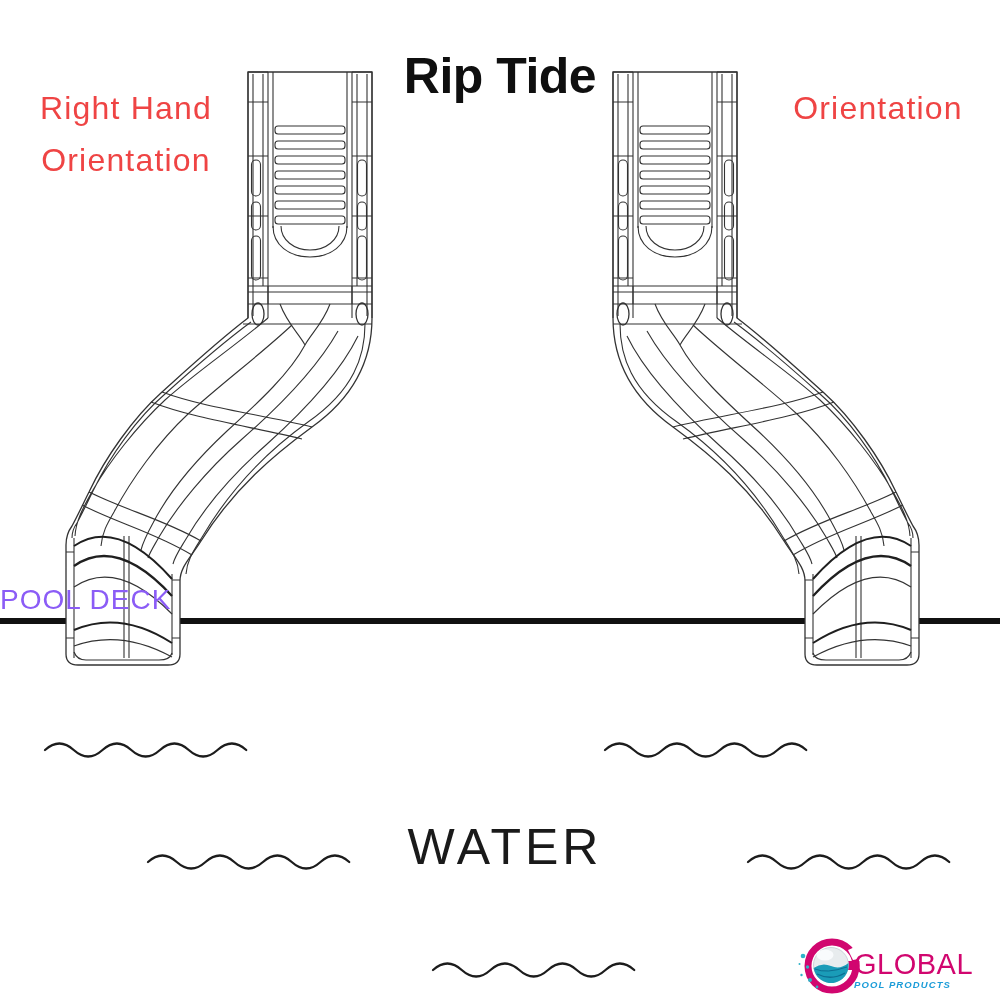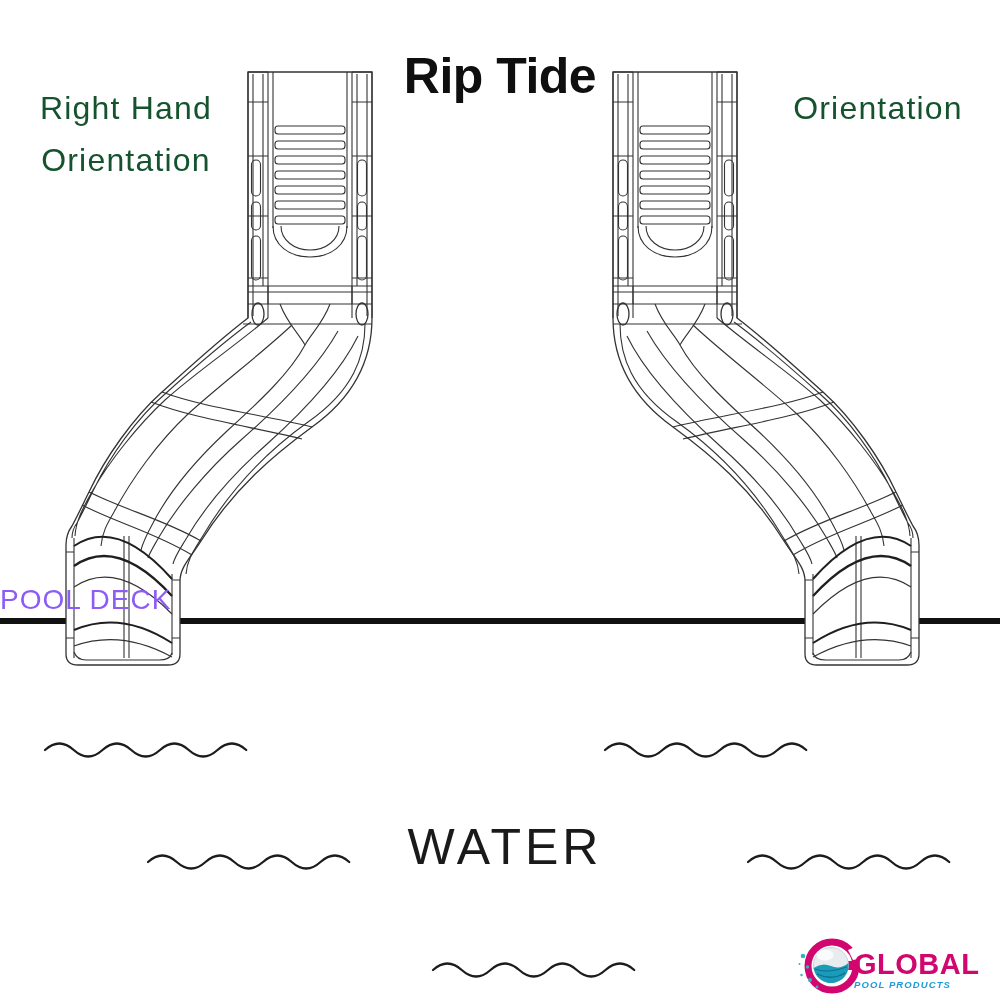--- a/index.html
+++ b/index.html
@@ -3,31 +3,31 @@
 <meta charset="utf-8">
 <style>
   html,body{margin:0;padding:0;background:#ffffff;}
   body{width:1000px;height:1000px;position:relative;overflow:hidden;
        font-family:"Liberation Sans", sans-serif;color:#1d1d1d;}
   .abs{position:absolute;}
   #art{position:absolute;left:0;top:0;width:1000px;height:1000px;}
   .page-title{left:0;top:12px;width:1000px;text-align:center;
       font-size:50px;font-weight:700;letter-spacing:-0.5px;color:#0f0f0f;margin-top:35px;}
   .fig-label{top:82px;text-align:center;font-size:32px;font-weight:400;
-      letter-spacing:1.2px;color:#14532d;line-height:52px;}
+      letter-spacing:1.2px;color:#ef4444;line-height:52px;}
   .fig-label.left{left:10px;width:232px;}
   .fig-label.right{left:758px;width:240px;}
   .deck-label{left:0;top:584px;width:1000px;text-align:left;
       font-size:28px;letter-spacing:1px;color:#8b5cf6;}
   .water-label{left:0;top:818px;width:1010px;text-align:center;
       font-size:50px;font-weight:400;letter-spacing:4px;color:#1a1a1a;}
   .logo{left:798px;top:936px;width:200px;height:64px;}
   .logo svg{position:absolute;left:0;top:0;}
   .logo .brand{position:absolute;left:56px;top:12px;font-size:29px;
-      font-weight:700;letter-spacing:0.5px;color:#d1066f;}
+      font-weight:400;letter-spacing:0.5px;color:#d1066f;}
   .logo .tagline{position:absolute;left:56px;top:43px;width:134px;
       font-size:9.5px;font-weight:700;font-style:italic;
       letter-spacing:1.1px;color:#1b9cd8;}
 </style>
 </head>
 <body>
 
 <svg id="art" viewBox="0 0 1000 1000">
   <defs>
     <g id="slide-art">

